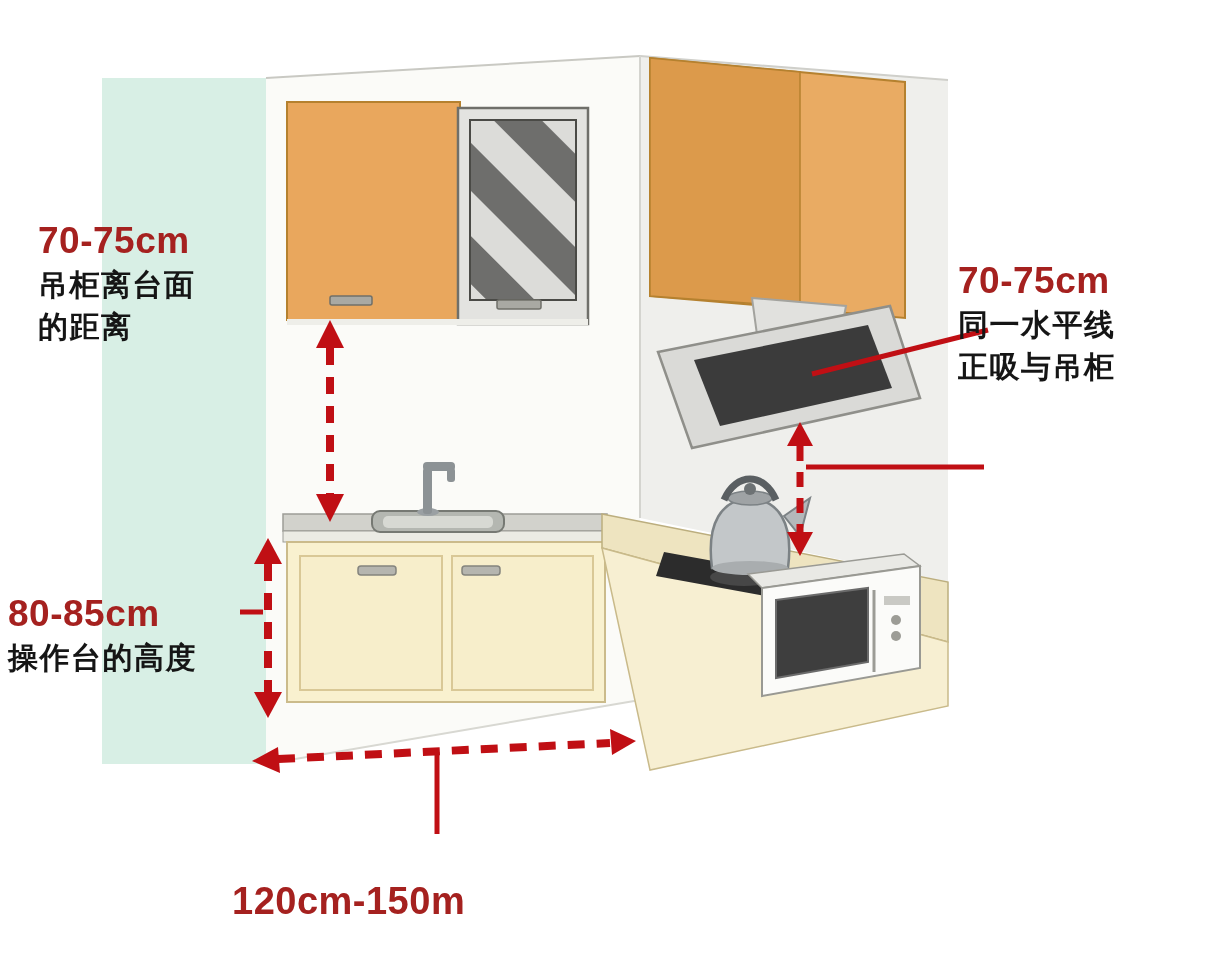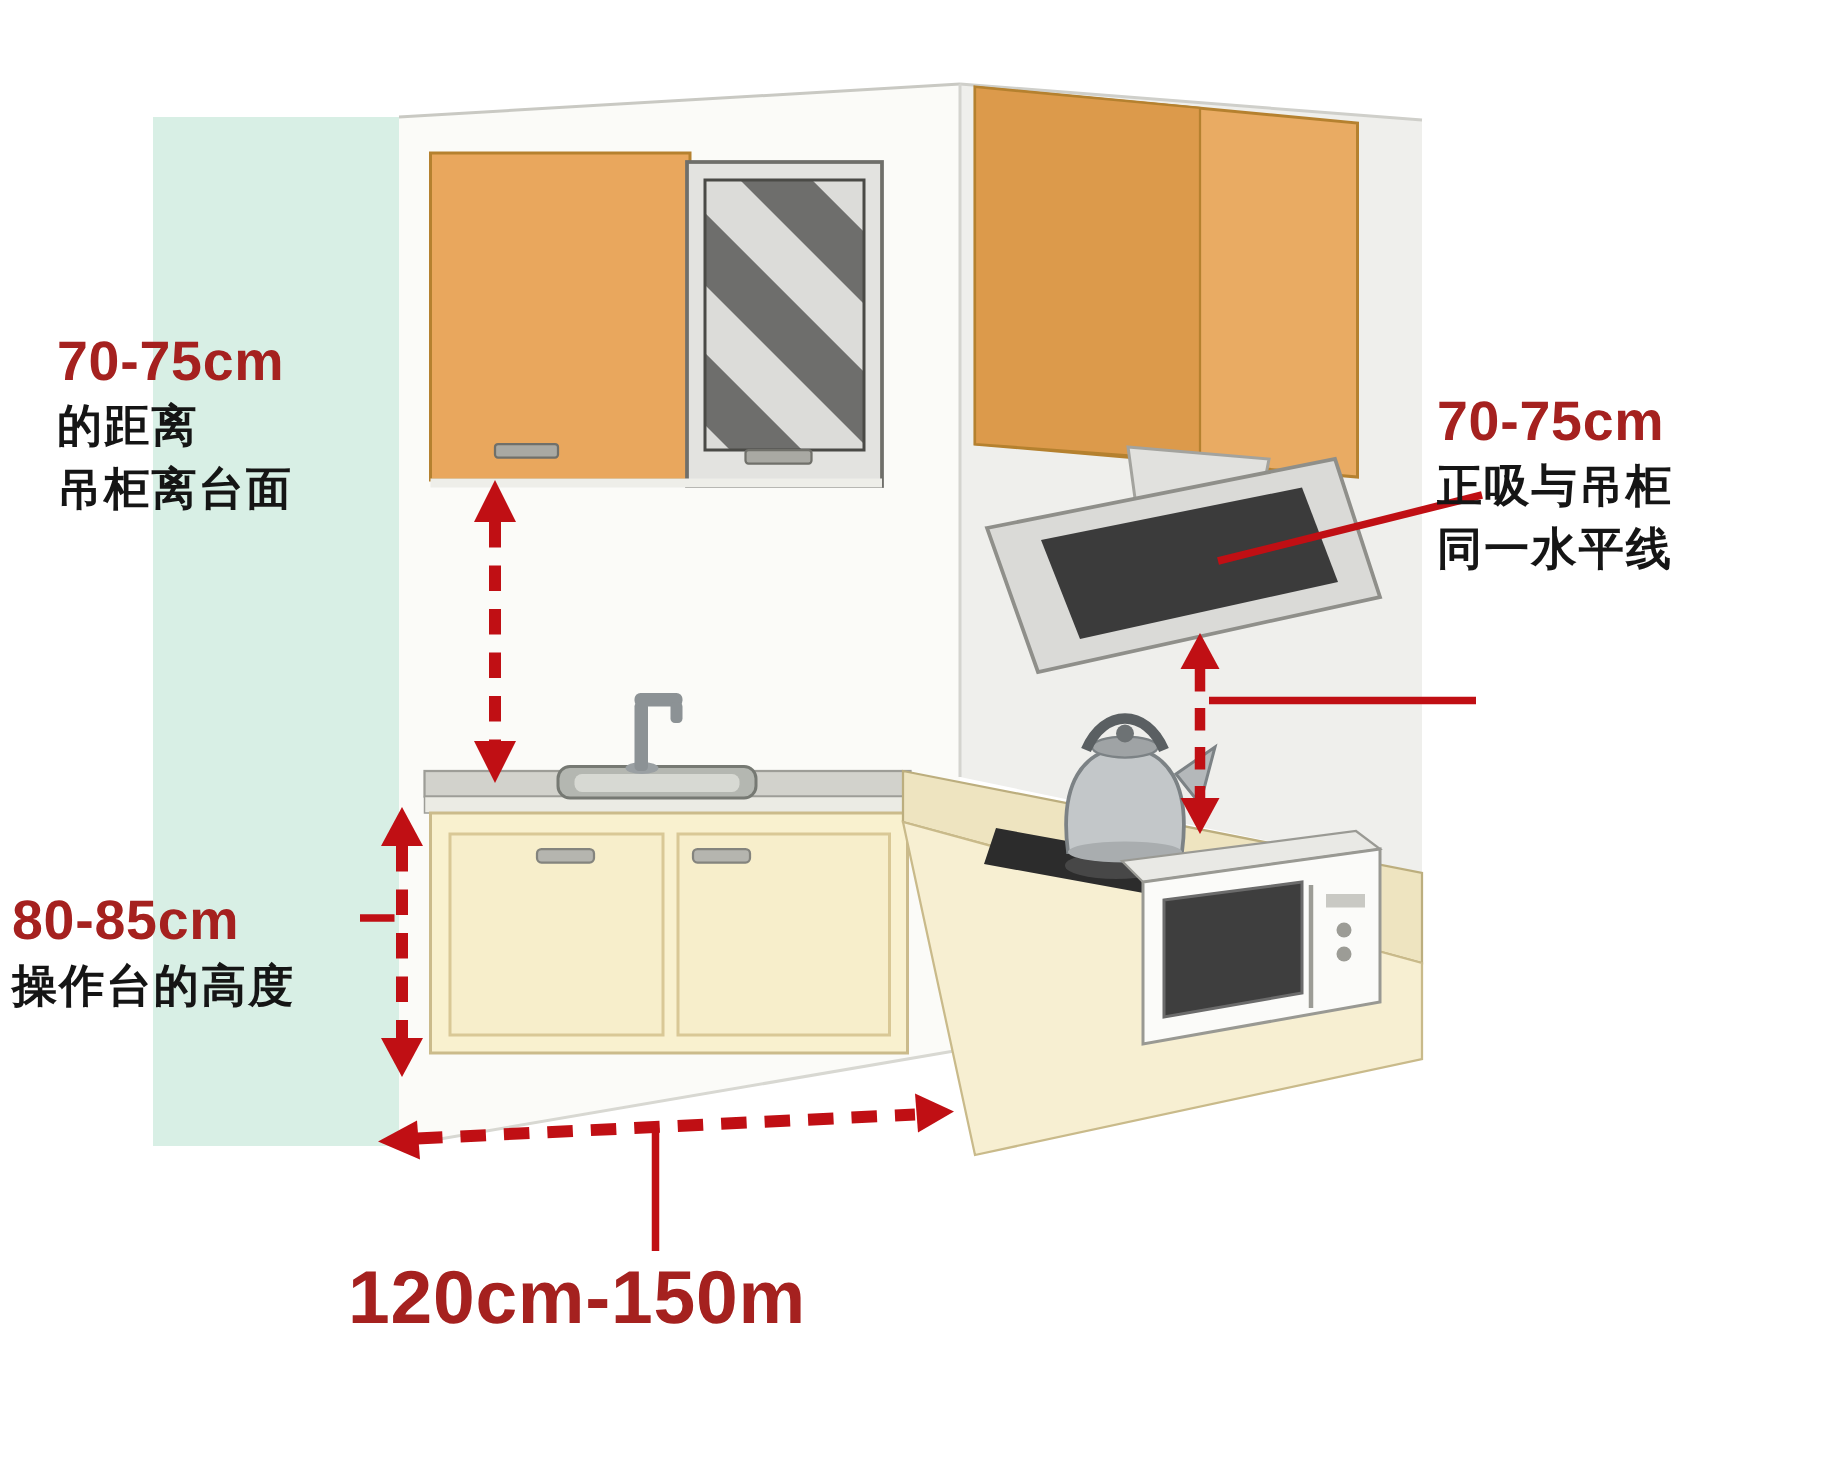--- a/index.html
+++ b/index.html
@@ -14,21 +14,21 @@
   .scene-svg { position:absolute; left:0; top:0; }
   .annot { position:absolute; text-align:left; }
   .annot-value {
     font-size:37px; font-weight:800; color:#a5211f;
     letter-spacing:.5px; line-height:1.25;
   }
   .annot-line {
     font-size:30px; font-weight:700; color:#151515;
     line-height:1.4; letter-spacing:1.5px;
   }
-  .annot-bottom .annot-value { font-size:50px; }
+  .annot-bottom .annot-value { font-size:38px;margin-top:44px; }
 </style>
 </head>
 <body>
 
 <div class="canvas">
 
   <svg class="scene-svg" width="1216" height="976" viewBox="0 0 1216 976">
     <defs>
       <pattern id="glassStripes" width="66" height="66" patternUnits="userSpaceOnUse" patternTransform="rotate(-45)">
         <rect width="66" height="66" fill="#dcdcd9"></rect>
@@ -139,33 +139,33 @@
         <polygon points="636,741 610,729 612,755"></polygon>
       </g>
       <line x1="988" y1="330" x2="812" y2="374" stroke="#c00f14" stroke-width="5"></line>
       <line x1="984" y1="467" x2="806" y2="467" stroke="#c00f14" stroke-width="5"></line>
       <line x1="437" y1="752" x2="437" y2="834" stroke="#c00f14" stroke-width="5"></line>
     </g>
   </svg>
 
   <div class="annot" style="left:38px; top:218px; width:220px;">
     <div class="annot-value">70-75cm</div>
+    <div class="annot-line">吊柜离台面</div>
     <div class="annot-line">的距离</div>
-    <div class="annot-line">吊柜离台面</div>
   </div>
 
   <div class="annot" style="left:8px; top:552px; width:240px;margin-top:39px;">
     <div class="annot-value">80-85cm</div>
     <div class="annot-line">操作台的高度</div>
   </div>
 
   <div class="annot" style="left:958px; top:258px; width:240px;">
     <div class="annot-value">70-75cm</div>
+    <div class="annot-line">同一水平线</div>
     <div class="annot-line">正吸与吊柜</div>
-    <div class="annot-line">同一水平线</div>
   </div>
 
   <div class="annot" style="left:958px; top:444px; width:240px;">
   </div>
 
   <div class="annot annot-bottom" style="left:232px; top:834px; width:440px;">
     <div class="annot-value">120cm-150m</div>
   </div>
 
 </div>

